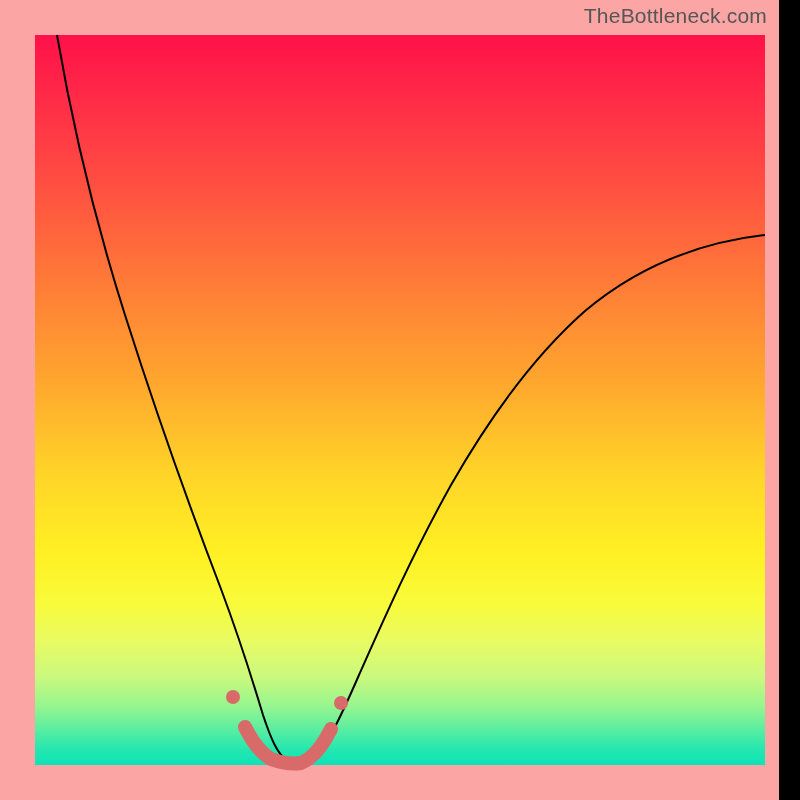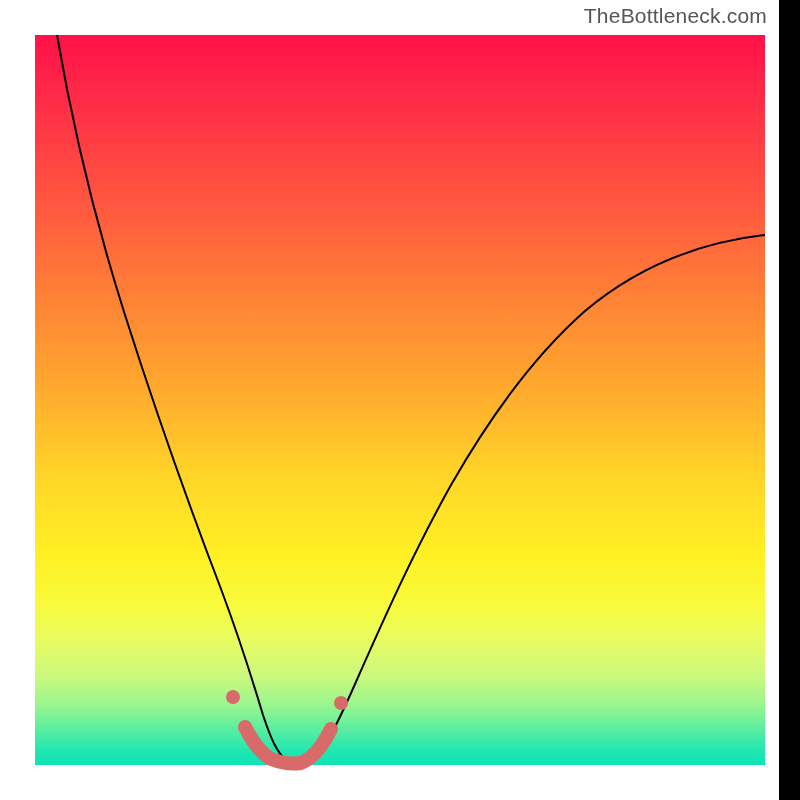--- a/index.html
+++ b/index.html
@@ -8,21 +8,21 @@
     width: 800px;
     height: 800px;
     background: #000;
     overflow: hidden;
     font-family: Arial, Helvetica, sans-serif;
   }
   .frame {
     position: relative;
     width: 779px;
     height: 800px;
-    background: #ffffff;
+    background: #fca5a5;
   }
   .watermark {
     position: absolute;
     top: 4px;
     right: 12px;
     color: #555;
     font-size: 21px;
     font-weight: 500;
     letter-spacing: 0.2px;
     z-index: 20;

